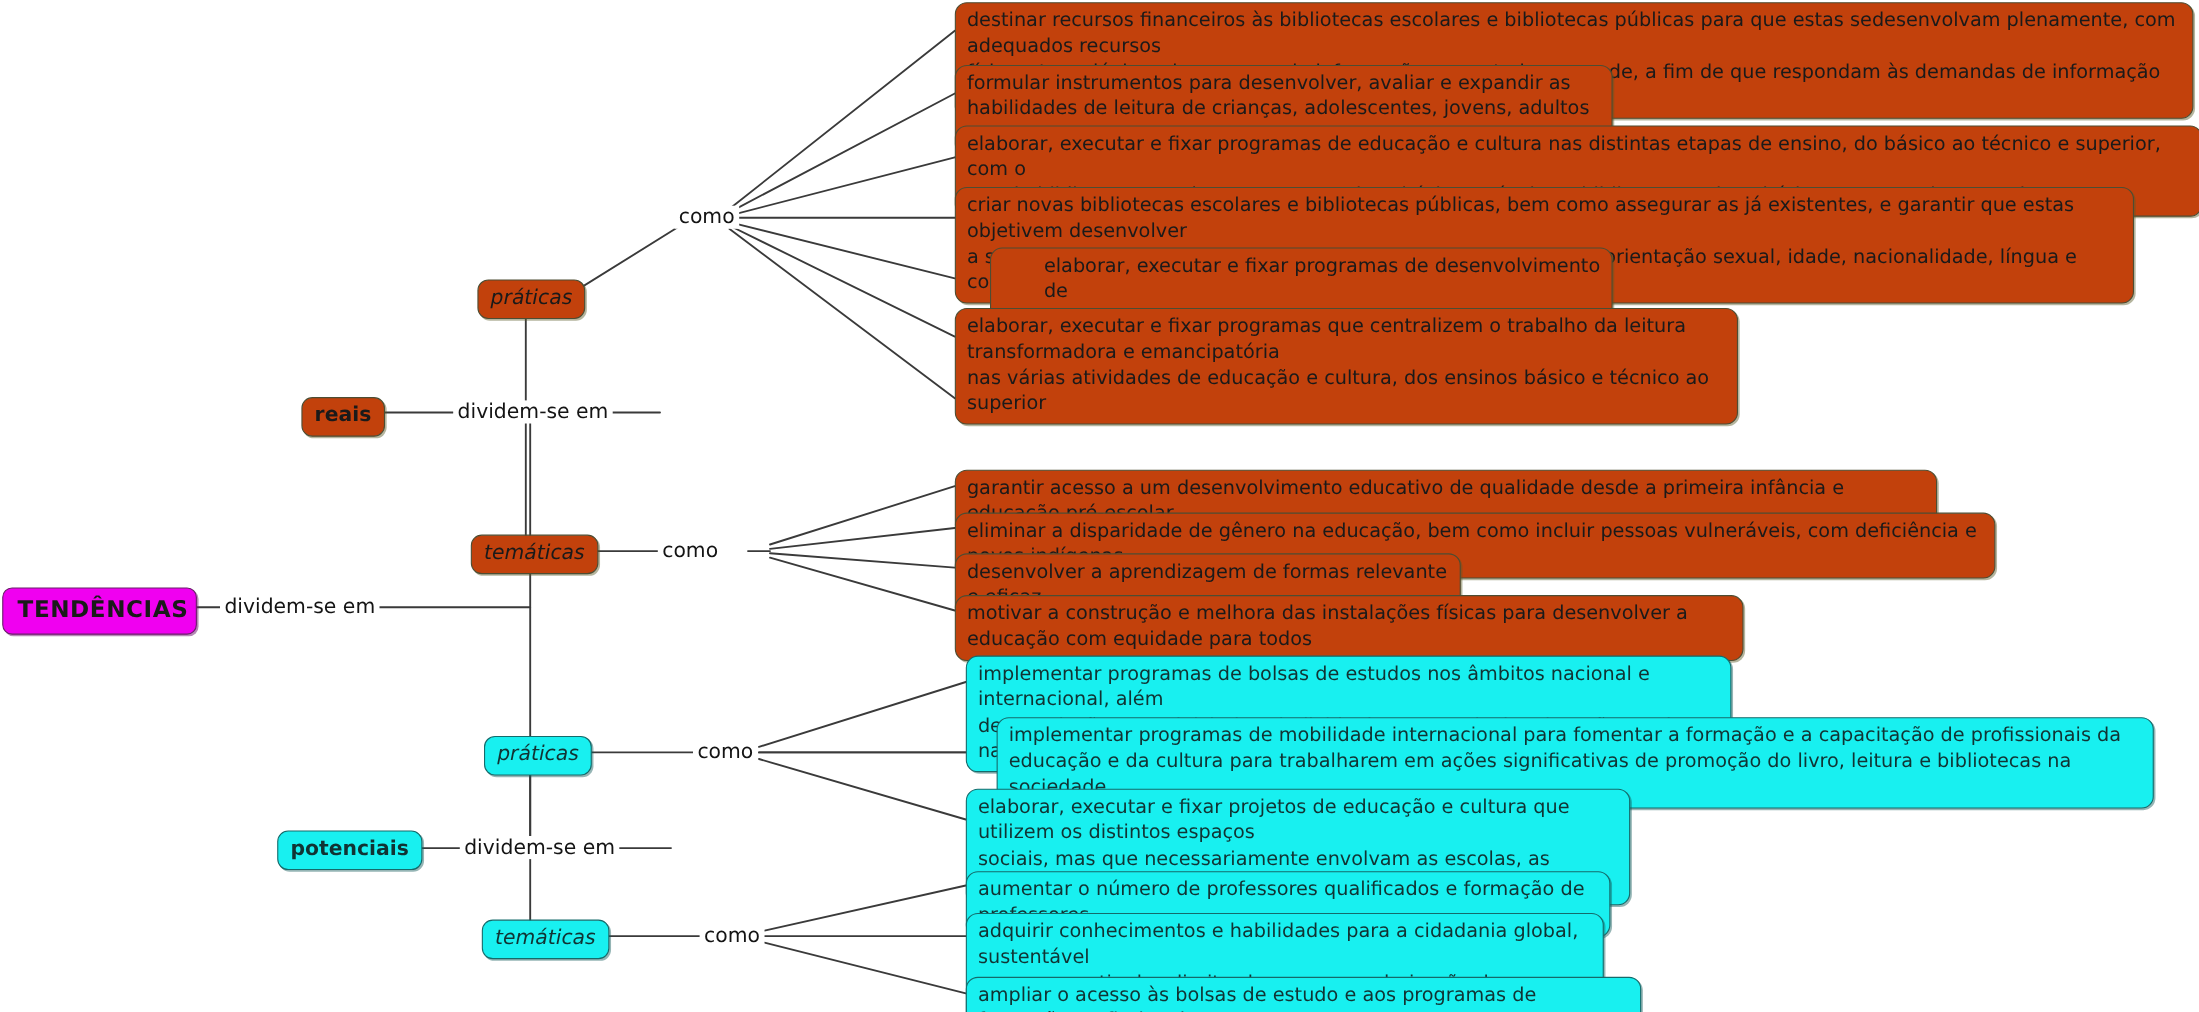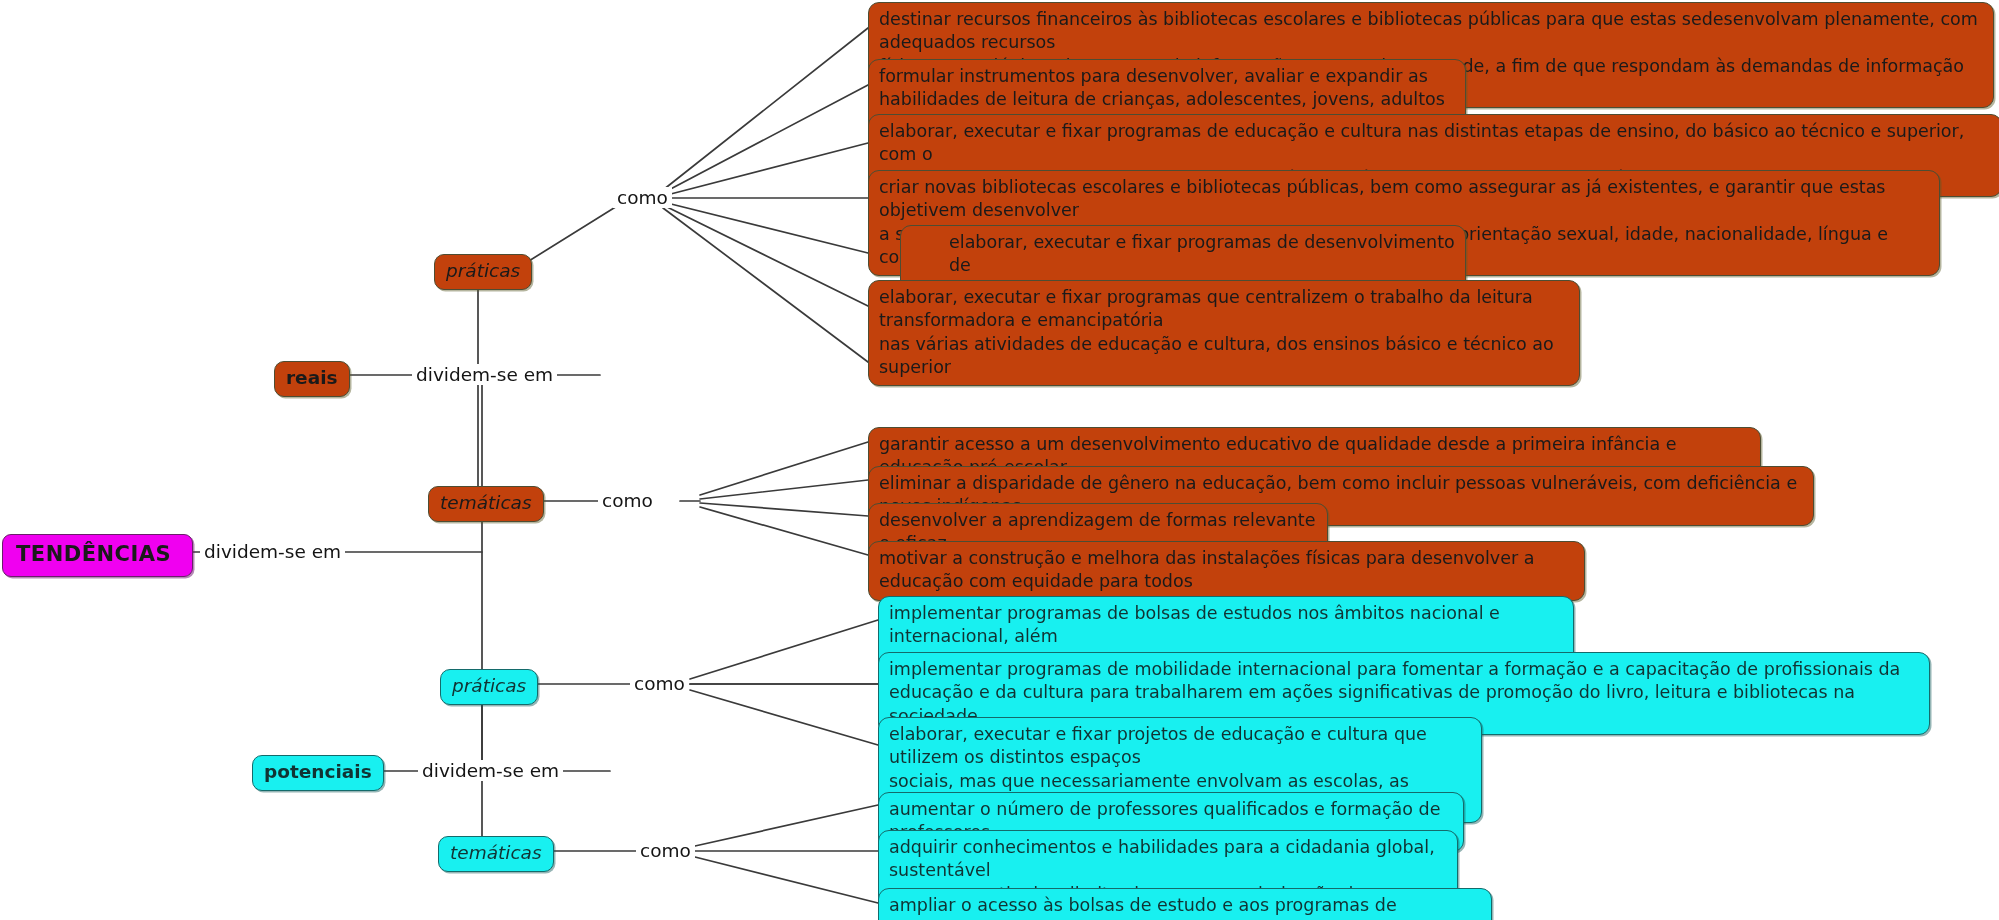--- a/index.html
+++ b/index.html
@@ -49,21 +49,21 @@
   }
   .node.magenta {
     background: #f000f0;
     border-color: #6a1f6a;
     box-shadow: 1.5px 1.5px 0 rgba(110,20,110,0.5);
   }
   .node.root {
     font-weight: bold;
     font-size: 21px;
     letter-spacing: 0.5px;
-    padding: 6px 21px 7px 13px;
+    padding: 6px 7px 7px 13px;
     border-radius: 9px;
   }
   .node.branch {
     font-weight: bold;
     font-size: 18.5px;
     padding: 4px 11px 5px 11px;
     border-radius: 10px;
     text-align: center;
     margin-left: 44px;
   }
@@ -181,21 +181,21 @@
   <div class="node cyan sub" style="left:440px; top:669px;">práticas</div>
 
   <div class="edge-label" style="left:630px; top:673px;">como</div>
 
   <div class="node cyan sub" style="left:438px; top:836px;">temáticas</div>
 
   <div class="edge-label" style="left:636px; top:840px;">como</div>
 
   <div class="node cyan" style="left:878px; top:596px; width:696px;">implementar programas de bolsas de estudos nos âmbitos nacional e internacional, além
 de premiações para iniciativas individuais ou grupais de educação e cultura na sociedade</div>
-  <div class="node cyan" style="left:878px; top:652px; width:1052px;">implementar programas de mobilidade internacional para fomentar a formação e a capacitação de profissionais da
+  <div class="node cyan" style="left:906px; top:652px; width:1052px;">implementar programas de mobilidade internacional para fomentar a formação e a capacitação de profissionais da
 educação e da cultura para trabalharem em ações significativas de promoção do livro, leitura e bibliotecas na sociedade</div>
   <div class="node cyan" style="left:878px; top:717px; width:604px;">elaborar, executar e fixar projetos de educação e cultura que utilizem os distintos espaços
 sociais, mas que necessariamente envolvam as escolas, as bibliotecas e os espaços culturais</div>
 
   <div class="node cyan" style="left:878px; top:792px; width:586px;">aumentar o número de professores qualificados e formação de professores</div>
   <div class="node cyan" style="left:878px; top:830px; width:580px;">adquirir conhecimentos e habilidades para a cidadania global, sustentável
 e com garantia dos direitos humanos e valorização da diversidade cultural</div>
   <div class="node cyan" style="left:878px; top:888px; width:614px;">ampliar o acesso às bolsas de estudo e aos programas de formação profissional</div>
 
 </div>

